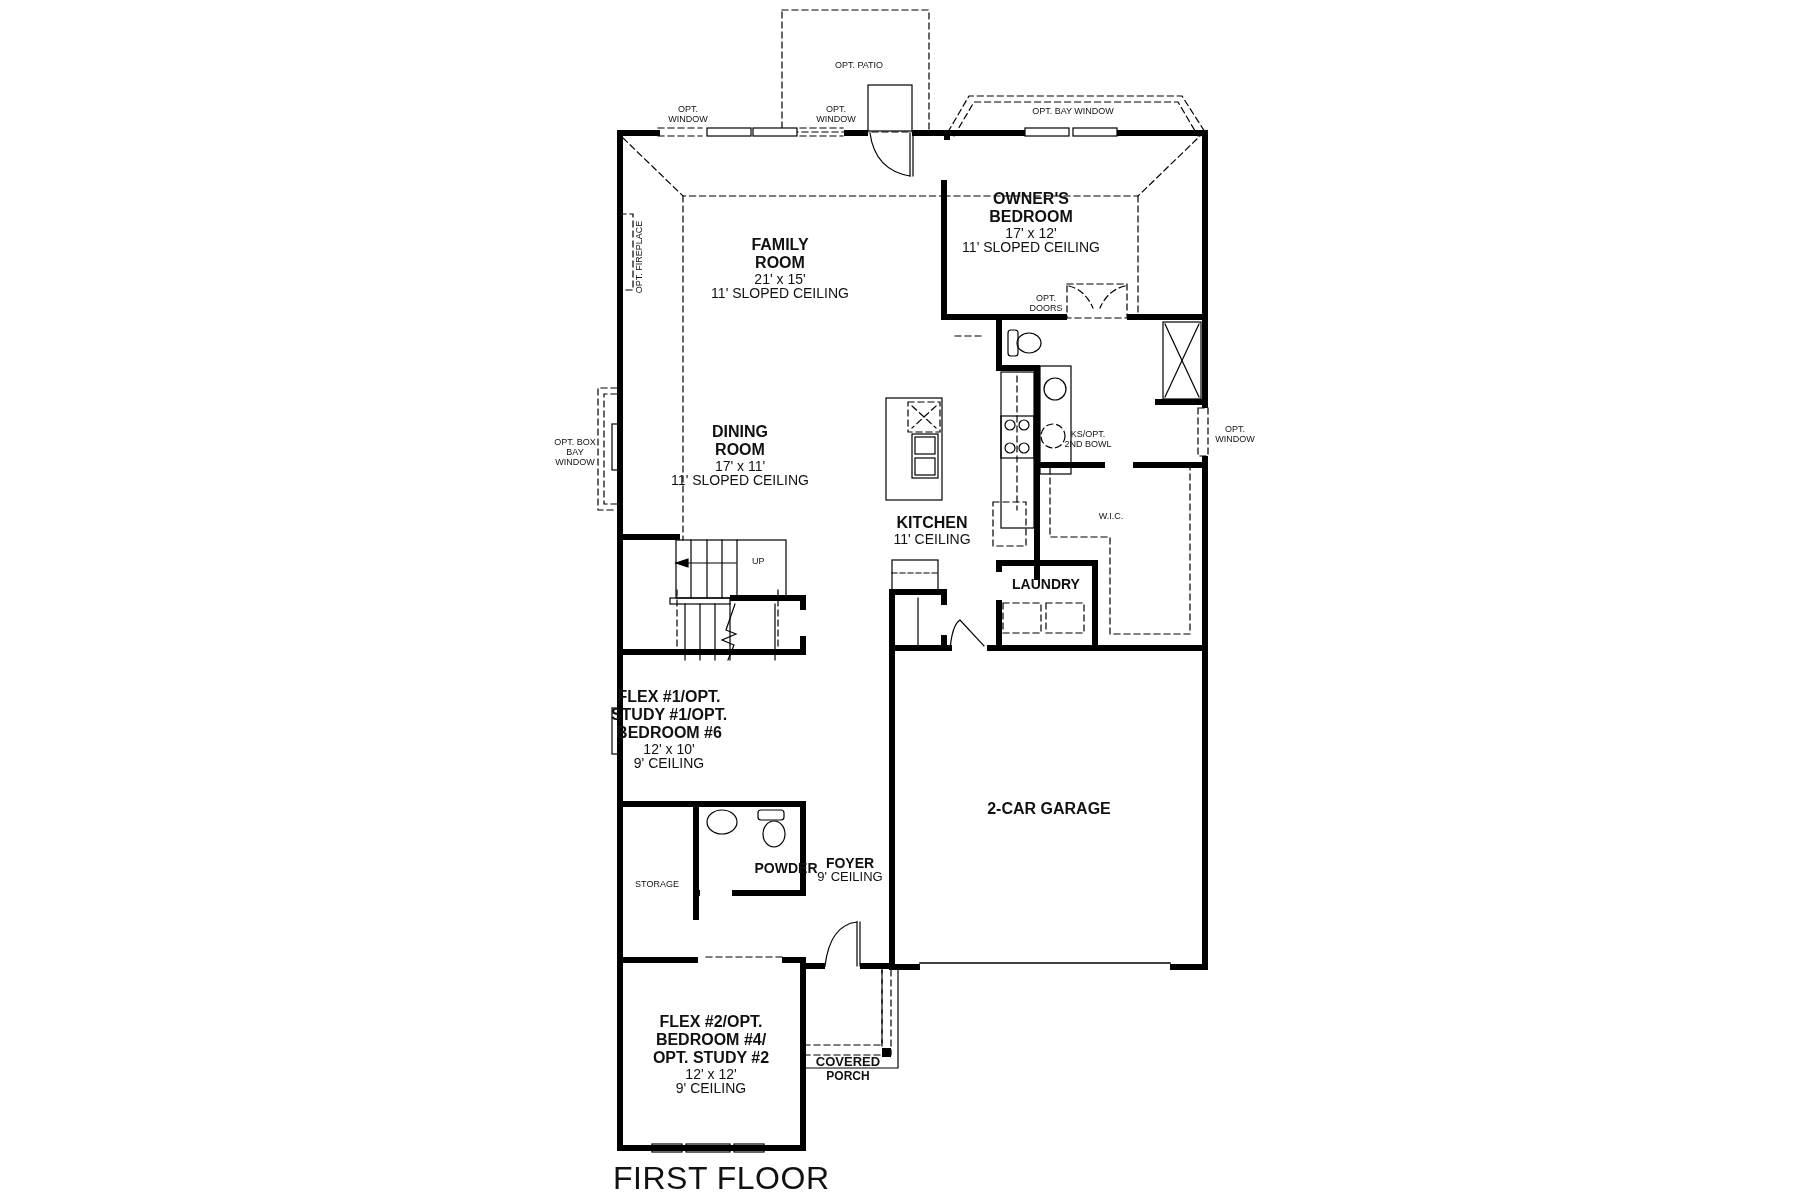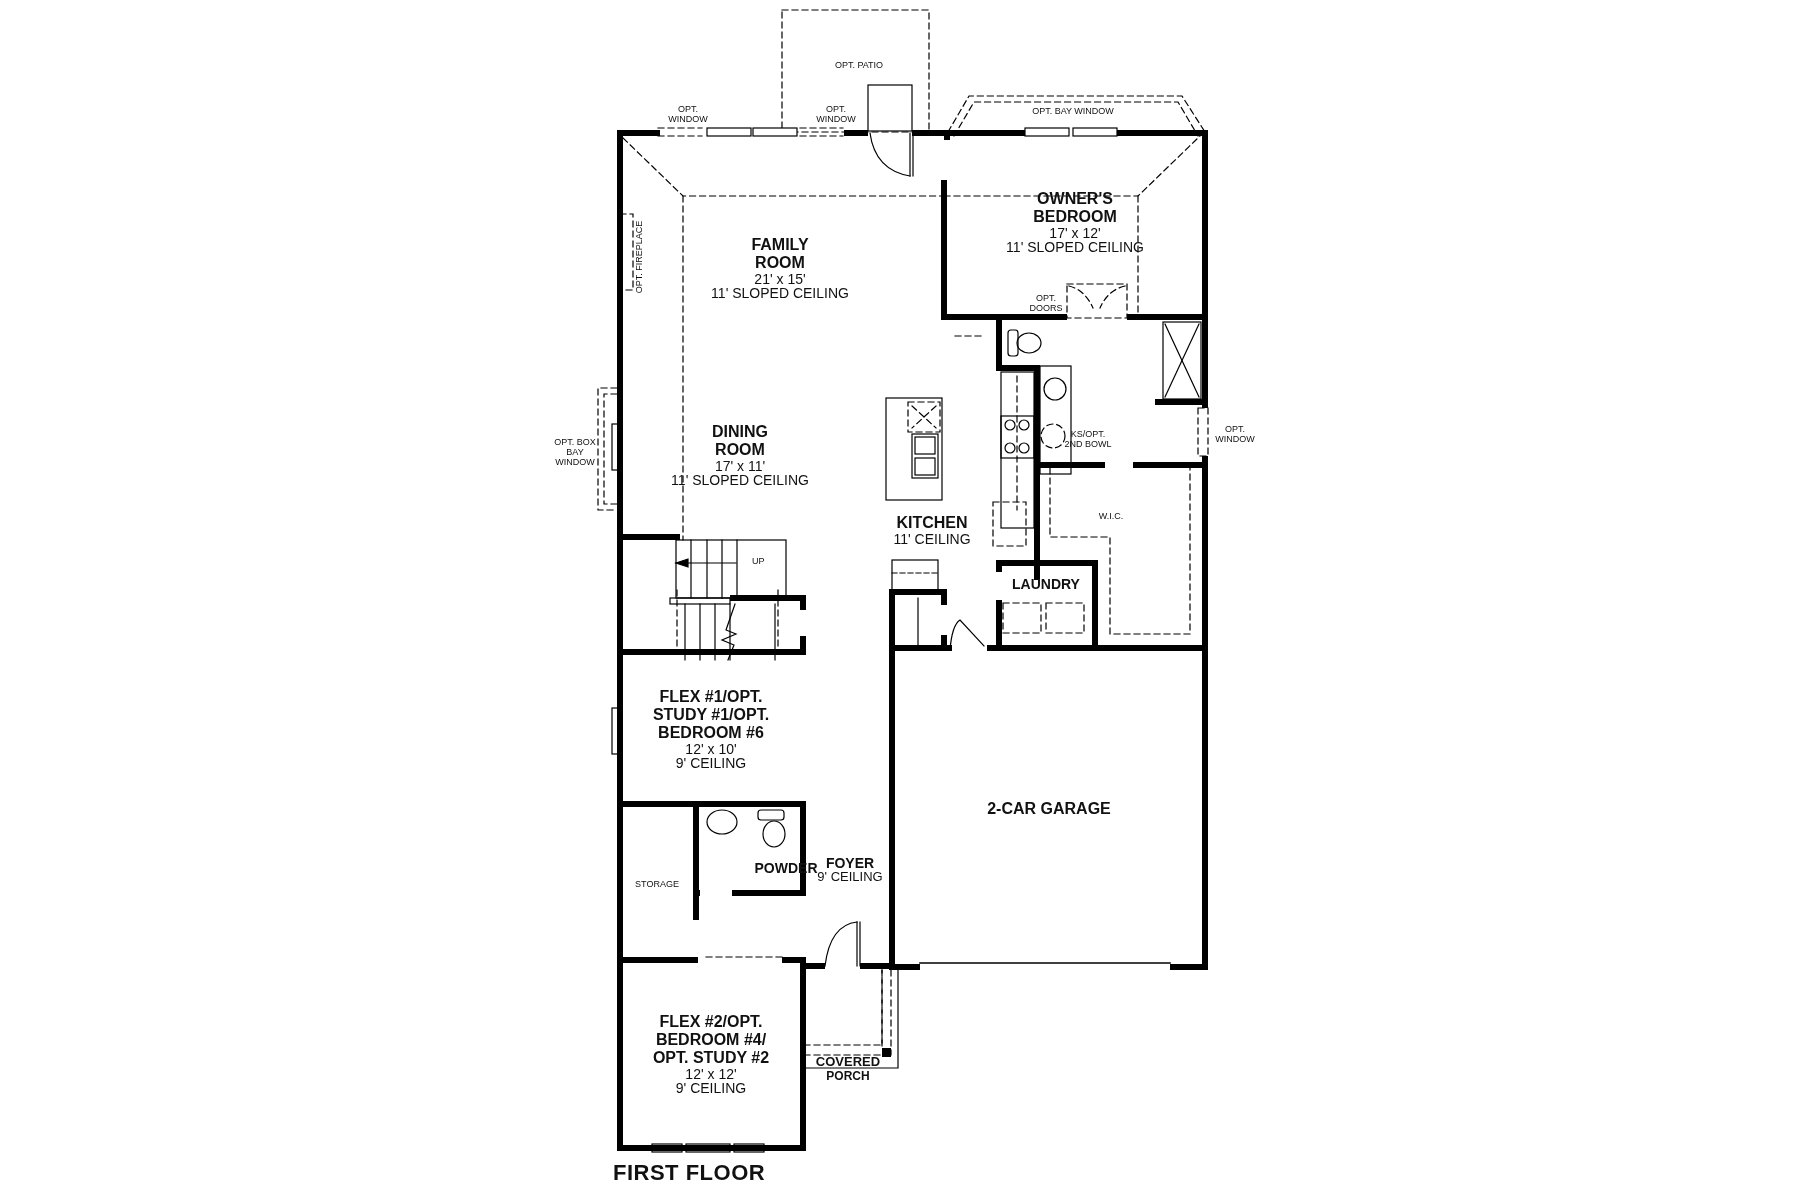--- a/index.html
+++ b/index.html
@@ -2,21 +2,21 @@
 <html><head>
 <meta charset="utf-8">
 <style>
   html, body { margin:0; padding:0; background:#ffffff; }
   body { width:1800px; height:1200px; position:relative; overflow:hidden; font-family:"Liberation Sans", sans-serif; color:#111; }
   svg.plan { position:absolute; left:0; top:0; }
   .lbl { position:absolute; text-align:center; line-height:1.0; white-space:nowrap; transform:translateX(-50%); }
   .room-name { font-weight:bold; font-size:16px; display:block; line-height:18px; }
   .room-dim { font-size:14px; display:block; line-height:14px; }
   .small { font-size:9px; line-height:10px; display:block; }
-  .title { position:absolute; left:613px; top:1160px; font-weight:bold; font-size:22px; letter-spacing:0.5px;text-align:right; }
+  .title { position:absolute; left:613px; top:1160px; font-weight:normal; font-size:32px; letter-spacing:0.5px;text-align:right; }
 </style>
 </head>
 <body>
 
 <svg class="plan" width="1800" height="1200" viewBox="0 0 1800 1200" xmlns="http://www.w3.org/2000/svg">
   <g fill="none" stroke="#000" stroke-linecap="square">
 
     <g stroke-dasharray="6,4" stroke-width="1.2">
 
       <rect x="782" y="10" width="147" height="122"></rect>
@@ -244,21 +244,21 @@
     <span class="small">OPT.</span>
     <span class="small">WINDOW</span>
   </div>
 
 <div class="lbl" style="left:780px;top:236px;">
   <span class="room-name">FAMILY</span>
   <span class="room-name">ROOM</span>
   <span class="room-dim">21' x 15'</span>
   <span class="room-dim">11' SLOPED CEILING</span>
 </div>
-<div class="lbl" style="left:1075px;top:190px;text-align:center;">
+<div class="lbl" style="left:1031px;top:190px;text-align:center;">
   <span class="room-name">OWNER'S</span>
   <span class="room-name">BEDROOM</span>
   <span class="room-dim">17' x 12'</span>
   <span class="room-dim">11' SLOPED CEILING</span>
 </div>
 <div class="lbl" style="left:740px;top:423px;">
   <span class="room-name">DINING</span>
   <span class="room-name">ROOM</span>
   <span class="room-dim">17' x 11'</span>
   <span class="room-dim">11' SLOPED CEILING</span>
@@ -270,21 +270,21 @@
 <div class="lbl" style="left:1088px;top:429px;">
   <span class="small">KS/OPT.</span>
     <span class="small">2ND BOWL</span>
 </div>
 <div class="lbl" style="left:1111px;top:498px;margin-top:13px;">
     <span class="small">W.I.C.</span>
   </div>
 <div class="lbl" style="left:1046px;top:575px;">
     <span class="room-name" style="font-size:14px;">LAUNDRY</span>
   </div>
-<div class="lbl" style="left:711px;top:688px;">
+<div class="lbl" style="left:669px;top:688px;">
   <span class="room-name">FLEX #1/OPT.</span>
   <span class="room-name">STUDY #1/OPT.</span>
   <span class="room-name">BEDROOM #6</span>
   <span class="room-dim">12' x 10'</span>
   <span class="room-dim">9' CEILING</span>
 </div>
 <div class="lbl" style="left:1049px;top:800px;">
     <span class="room-name">2-CAR GARAGE</span>
   </div>
 <div class="lbl" style="left:657px;top:879px;">

